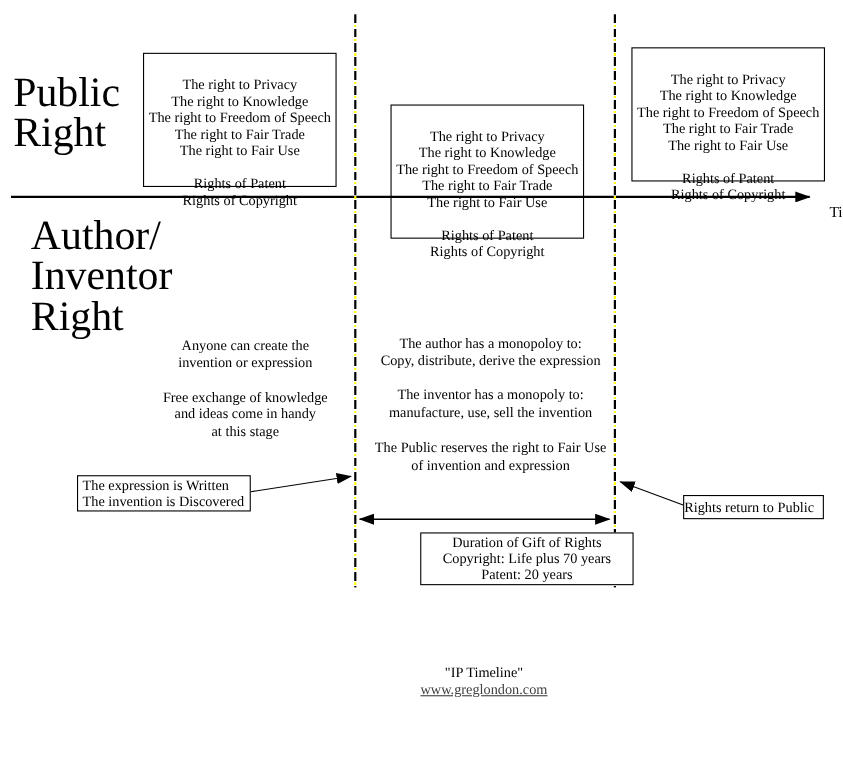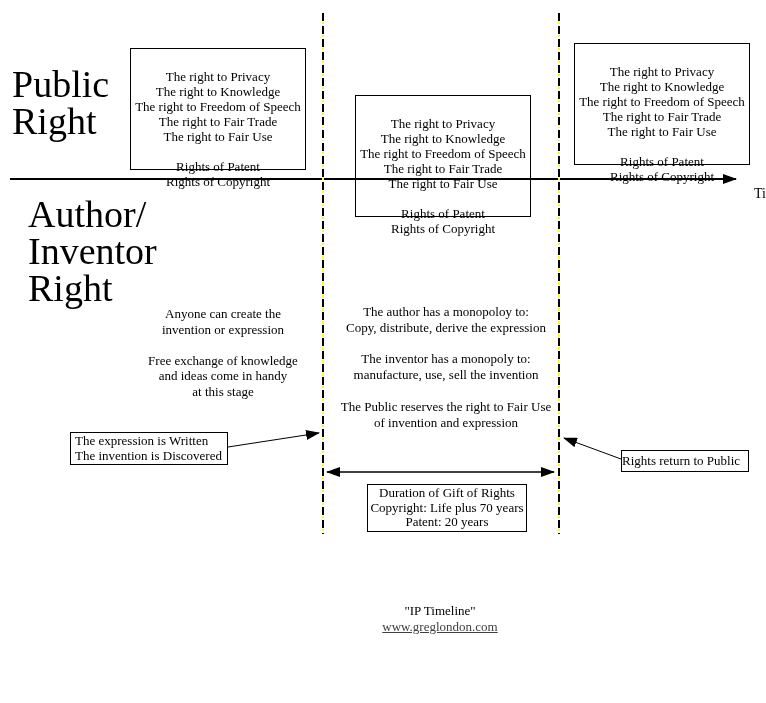--- a/index.html
+++ b/index.html
@@ -95,21 +95,21 @@
 Copy, distribute, derive the expression
 
 The inventor has a monopoly to:
 manufacture, use, sell the invention
 
 The Public reserves the right to Fair Use
 of invention and expression</div>
 
   <div class="abs callout-box" style="left:70px;top:432px;width:158px;line-height:14.5px;padding:1px 4px;">The expression is Written
 The invention is Discovered</div>
-  <div class="abs callout-box" style="left:367px;top:484px;width:160px;text-align:center;line-height:14.5px;padding:1px 2px;">Duration of Gift of Rights
+  <div class="abs callout-box" style="left:382px;top:484px;width:194px;text-align:center;line-height:14.5px;padding:1px 2px;">Duration of Gift of Rights
 Copyright: Life plus 70 years
 Patent: 20 years</div>
   <div class="abs callout-box" style="left:621px;top:450px;width:128px;text-align:left;line-height:19px;height:22px;">Rights return to Public</div>
 
   <div class="abs footer" style="left:290px;top:603px;">
     <div>"IP Timeline"</div>
     <div><a>www.greglondon.com</a></div>
   </div>
 
 </div>

